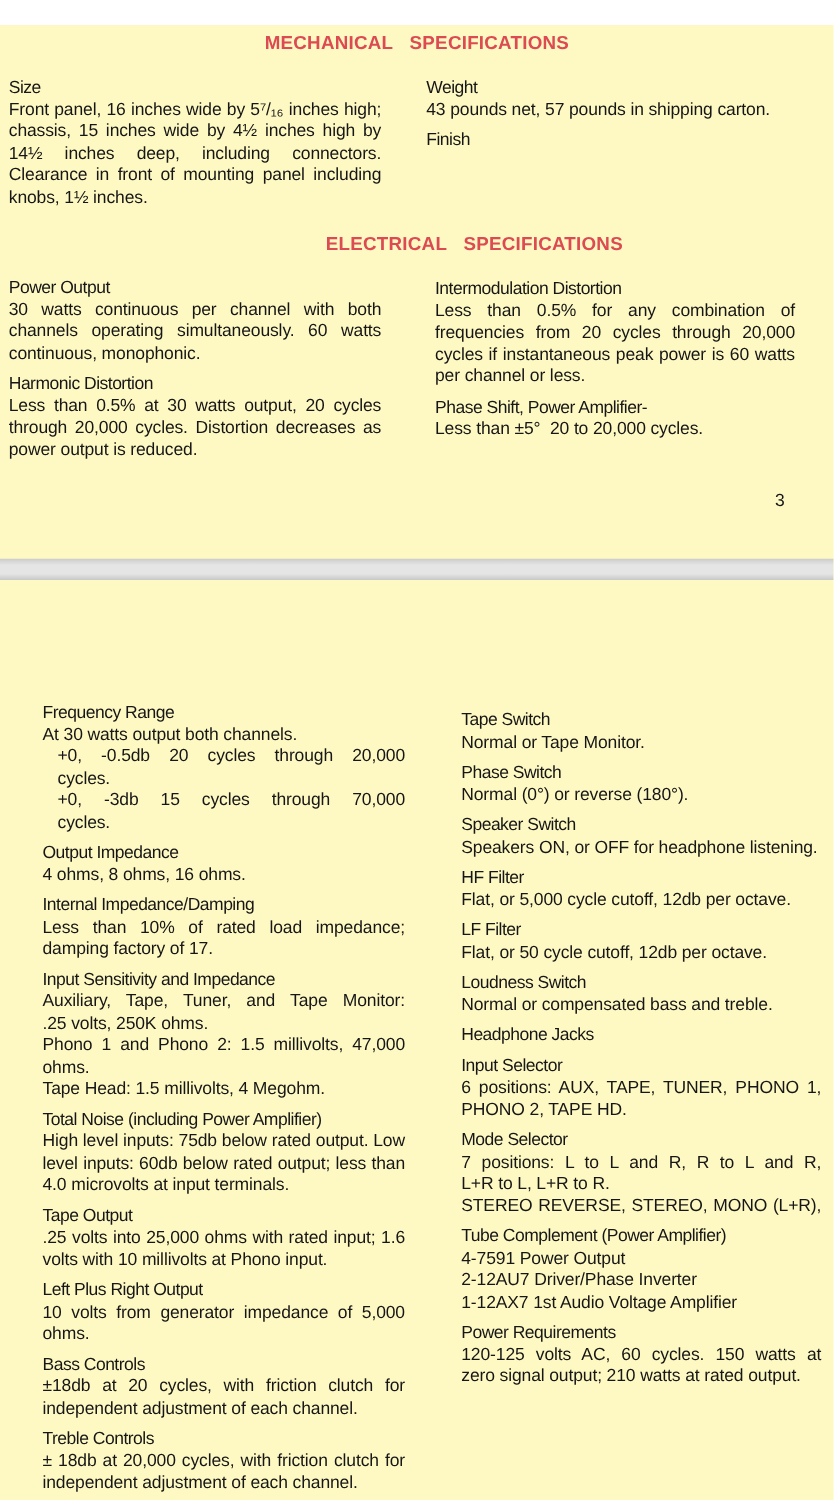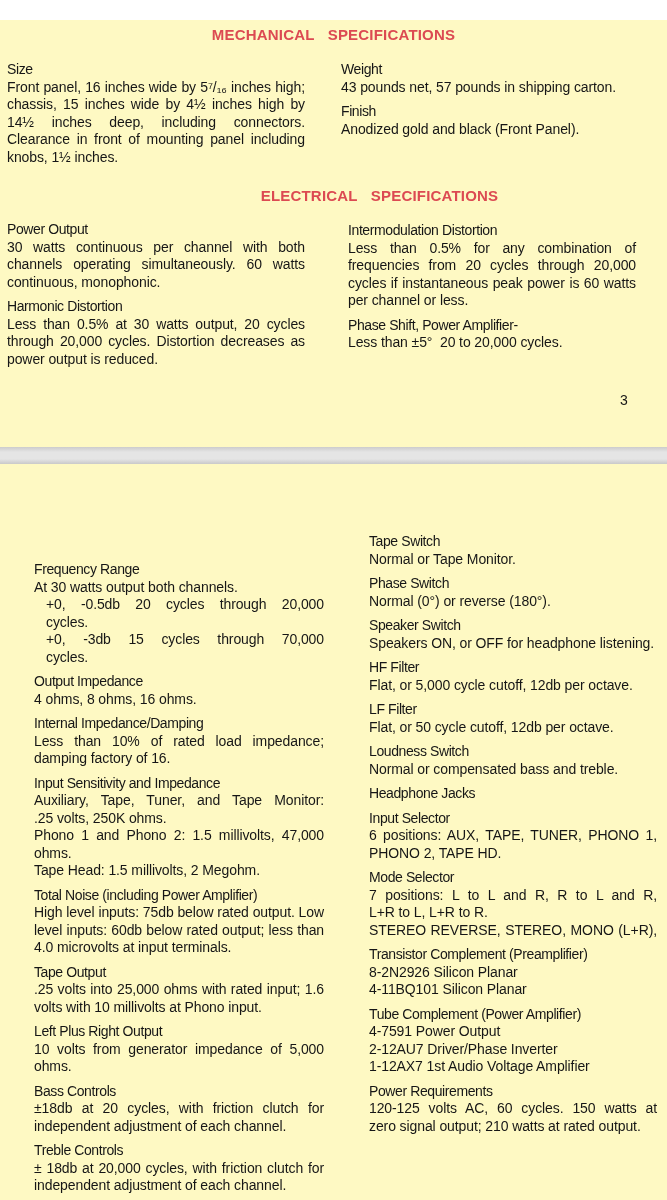--- a/index.html
+++ b/index.html
@@ -13,21 +13,21 @@
     font-weight:bold;font-size:15px;letter-spacing:0.2px;word-spacing:9px;
   }
   #mech-heading{top:6px;}
   #elec-heading{top:167px;}
   .col{position:absolute;}
   #mech-left{left:7px;top:41px;width:298px;}
   #mech-right{left:341px;top:41px;width:292px;}
   #elec-left{left:7px;top:201px;width:298px;}
   #elec-right{left:348px;top:202px;width:288px;}
   #p2-left{left:34px;top:541px;width:290px;}
-  #p2-right{left:369px;top:513px;width:288px;}
+  #p2-right{left:369px;top:547px;width:288px;}
   .spec{margin:0 0 7px 0;}
   .spec-h{font-weight:normal;font-size:14px;line-height:17.5px;letter-spacing:-0.4px;}
   .spec-b{font-size:14px;line-height:17.5px;letter-spacing:-0.1px;}
   .just{text-align:justify;}
   .fj{text-align:justify;text-align-last:justify;}
   .ind{padding-left:12px;}
   .page-num{position:absolute;left:612px;top:372px;width:24px;text-align:center;font-size:14px;}
   .divider{
     position:absolute;left:0;top:427px;width:667px;height:17px;
     background:linear-gradient(180deg,#cccccc 0%,#e5e5e5 30%,#e5e5e5 70%,#c9c9c9 100%);
@@ -46,21 +46,20 @@
         <div class="spec-b just">Front panel, 16 inches wide by 5⁷/₁₆ inches high; chassis, 15 inches wide by 4½ inches high by 14½ inches deep, including connectors. Clearance in front of mounting panel including knobs, 1½ inches.</div>
       </div>
     </div>
   <div class="col" id="mech-right">
       <div class="spec">
         <div class="spec-h">Weight</div>
         <div class="spec-b">43 pounds net, 57 pounds in shipping carton.</div>
       </div>
       <div class="spec">
         <div class="spec-h">Finish</div>
-        <div class="spec-b">Anodized gold and black (Front Panel).</div>
       </div>
     </div>
 
   <div class="red-h" id="elec-heading" style="color: rgb(220, 74, 82); padding-left: 46px;">ELECTRICAL SPECIFICATIONS</div>
 
   <div class="col" id="elec-left">
       <div class="spec">
         <div class="spec-h">Power Output</div>
         <div class="spec-b just">30 watts continuous per channel with both channels operating simultaneously. 60 watts continuous, monophonic.</div>
       </div>
@@ -93,29 +92,29 @@
         <div class="spec-b fj ind">+0, -3db 15 cycles through 70,000</div>
         <div class="spec-b ind">cycles.</div>
       </div>
       <div class="spec">
         <div class="spec-h">Output Impedance</div>
         <div class="spec-b">4 ohms, 8 ohms, 16 ohms.</div>
       </div>
       <div class="spec">
         <div class="spec-h">Internal Impedance/Damping</div>
         <div class="spec-b fj">Less than 10% of rated load impedance;</div>
-        <div class="spec-b">damping factory of 16.</div>
+        <div class="spec-b">damping factory of 17.</div>
       </div>
       <div class="spec">
         <div class="spec-h">Input Sensitivity and Impedance</div>
         <div class="spec-b fj">Auxiliary, Tape, Tuner, and Tape Monitor:</div>
         <div class="spec-b">.25 volts, 250K ohms.</div>
         <div class="spec-b fj">Phono 1 and Phono 2: 1.5 millivolts, 47,000</div>
         <div class="spec-b">ohms.</div>
-        <div class="spec-b">Tape Head: 1.5 millivolts, 2 Megohm.</div>
+        <div class="spec-b">Tape Head: 1.5 millivolts, 4 Megohm.</div>
       </div>
       <div class="spec">
         <div class="spec-h">Total Noise (including Power Amplifier)</div>
         <div class="spec-b just">High level inputs: 75db below rated output. Low level inputs: 60db below rated output; less than 4.0 microvolts at input terminals.</div>
       </div>
       <div class="spec">
         <div class="spec-h">Tape Output</div>
         <div class="spec-b just">.25 volts into 25,000 ohms with rated input; 1.6 volts with 10 millivolts at Phono input.</div>
       </div>
       <div class="spec">
@@ -168,25 +167,20 @@
         <div class="spec-b fj">6 positions: AUX, TAPE, TUNER, PHONO 1,</div>
         <div class="spec-b">PHONO 2, TAPE HD.</div>
       </div>
       <div class="spec">
         <div class="spec-h">Mode Selector</div>
         <div class="spec-b fj">7 positions: L to L and R, R to L and R,</div>
         <div class="spec-b">L+R to L, L+R to R.</div>
         <div class="spec-b fj">STEREO REVERSE, STEREO, MONO (L+R),</div>
       </div>
       <div class="spec">
-        <div class="spec-h">Transistor Complement (Preamplifier)</div>
-        <div class="spec-b">8-2N2926 Silicon Planar</div>
-        <div class="spec-b">4-11BQ101 Silicon Planar</div>
-      </div>
-      <div class="spec">
         <div class="spec-h">Tube Complement (Power Amplifier)</div>
         <div class="spec-b">4-7591 Power Output</div>
         <div class="spec-b">2-12AU7 Driver/Phase Inverter</div>
         <div class="spec-b">1-12AX7 1st Audio Voltage Amplifier</div>
       </div>
       <div class="spec">
         <div class="spec-h">Power Requirements</div>
         <div class="spec-b fj">120-125 volts AC, 60 cycles. 150 watts at</div>
         <div class="spec-b">zero signal output; 210 watts at rated output.</div>
       </div>

